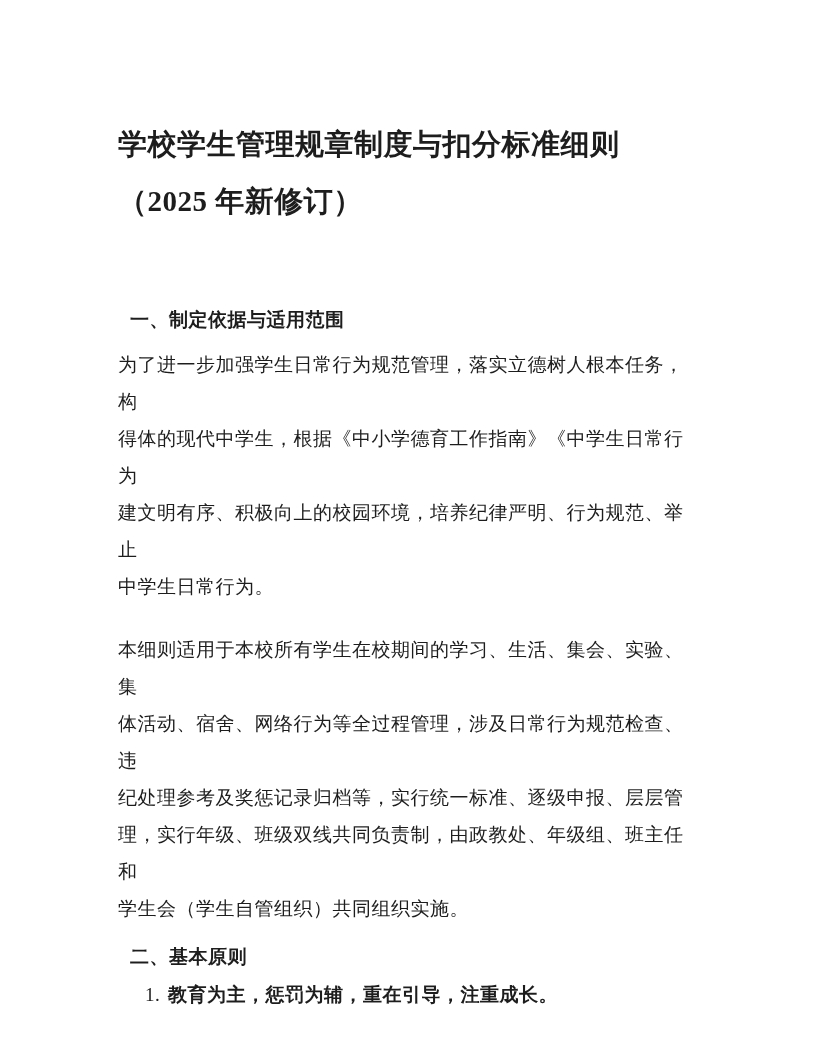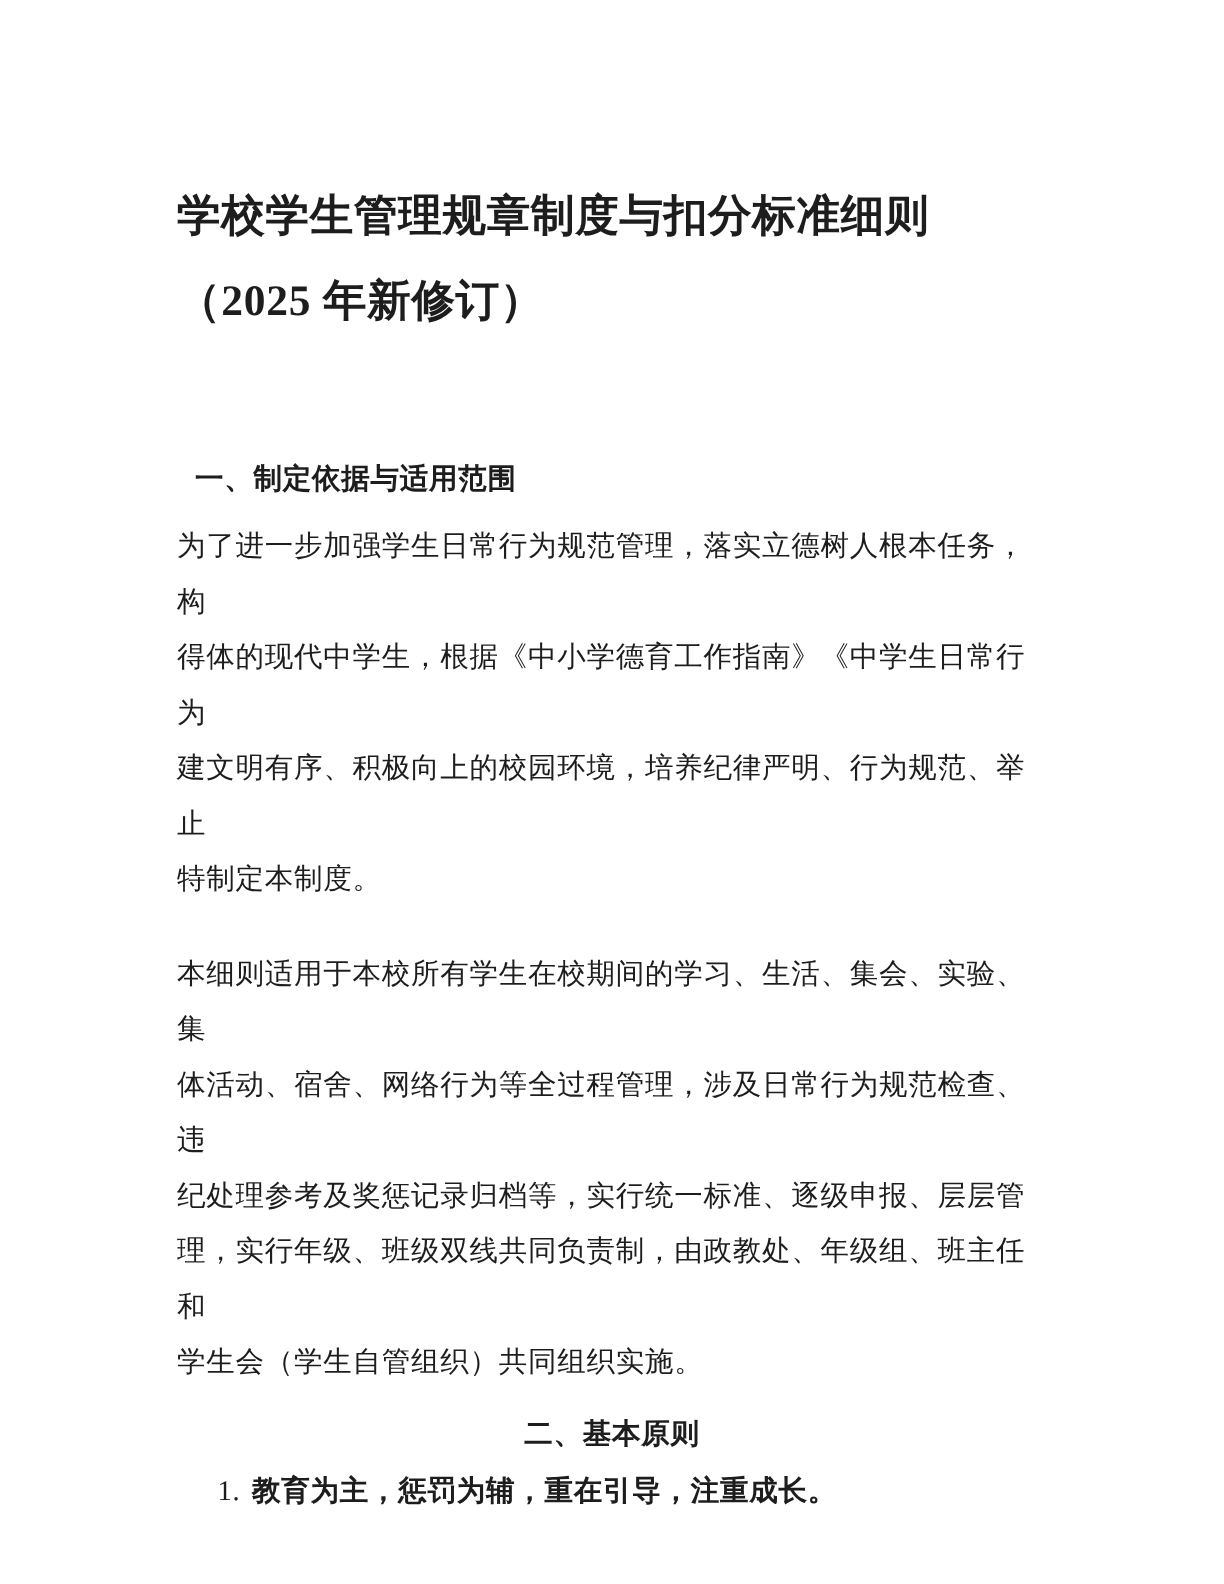--- a/index.html
+++ b/index.html
@@ -24,21 +24,21 @@
     letter-spacing: 0.5px;
   }
   .section-heading {
     margin: 12px;
     font-size: 19px;
     line-height: 26px;
     font-weight: bold;
     letter-spacing: 0.5px;
   }
   #section1-heading { margin-top: 77px; }
-  #section2-heading { margin-top: 17px; text-align: center; }
+  #section2-heading { margin-top: 17px; }
   .para {
     margin: 0;
     font-size: 19px;
     line-height: 37px;
     letter-spacing: 0.5px;
   }
   #paragraph-1 { margin-top: 13px; }
   #paragraph-2 { margin-top: 26px; }
   .para .line { display: block; }
   .principles-list {
@@ -69,21 +69,21 @@
   <span class="line" style="display:block">学校学生管理规章制度与扣分标准细则</span>
   <span class="line" style="display:block">（2025 年新修订）</span>
 </h1>
 
 <h2 class="section-heading" id="section1-heading">一、制定依据与适用范围</h2>
 
 <p class="para" id="paragraph-1">
   <span class="line">为了进一步加强学生日常行为规范管理，落实立德树人根本任务，构</span>
   <span class="line">得体的现代中学生，根据《中小学德育工作指南》《中学生日常行为</span>
   <span class="line">建文明有序、积极向上的校园环境，培养纪律严明、行为规范、举止</span>
-  <span class="line">特制定本制度。</span>
+  <span class="line">中学生日常行为。</span>
 </p>
 
 <p class="para" id="paragraph-2">
   <span class="line">本细则适用于本校所有学生在校期间的学习、生活、集会、实验、集</span>
   <span class="line">体活动、宿舍、网络行为等全过程管理，涉及日常行为规范检查、违</span>
   <span class="line">纪处理参考及奖惩记录归档等，实行统一标准、逐级申报、层层管</span>
   <span class="line">理，实行年级、班级双线共同负责制，由政教处、年级组、班主任和</span>
   <span class="line">学生会（学生自管组织）共同组织实施。</span>
 </p>
 

